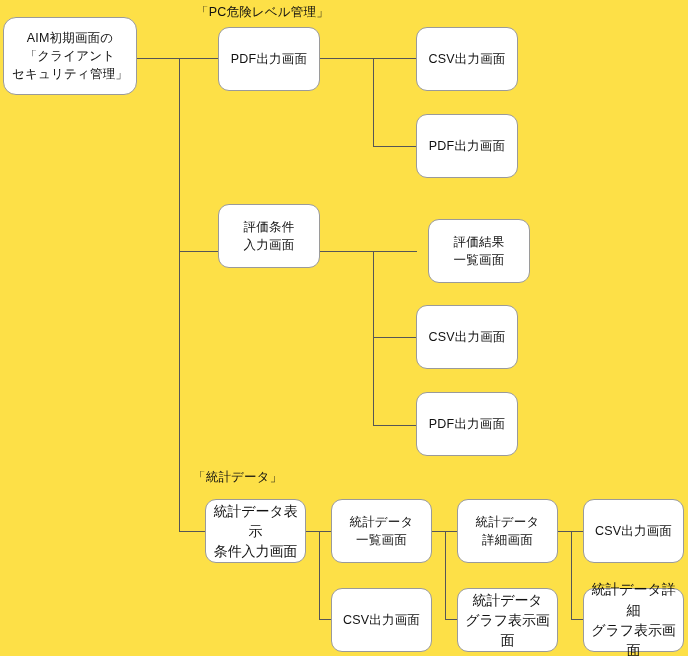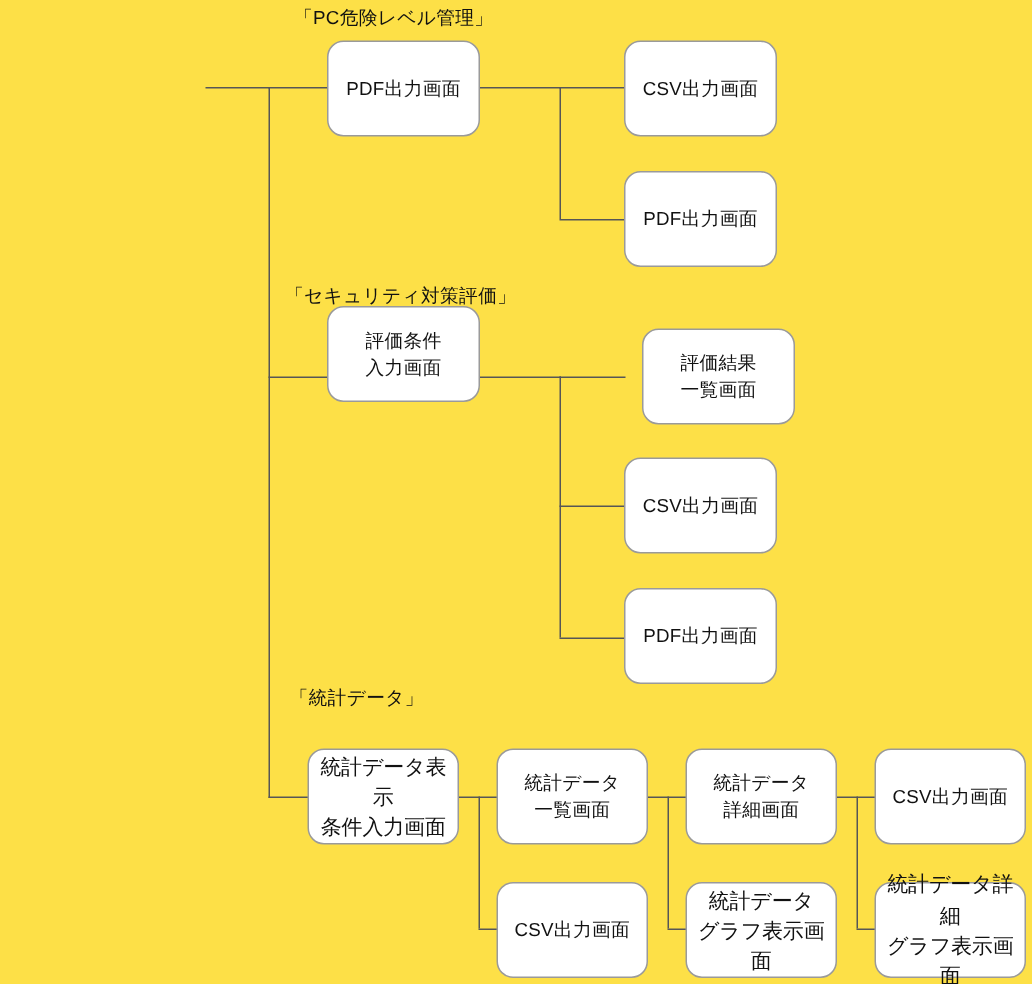--- a/index.html
+++ b/index.html
@@ -96,24 +96,26 @@
   <div class="hline" style="left:432px; top:531px; width:27px;"></div>
   <div class="vline" style="left:445px; top:531px; height:88px;"></div>
   <div class="hline" style="left:445px; top:619px; width:14px;"></div>
 
   <div class="hline" style="left:558px; top:531px; width:27px;"></div>
   <div class="vline" style="left:571px; top:531px; height:88px;"></div>
   <div class="hline" style="left:571px; top:619px; width:14px;"></div>
 
   <div class="caption" style="left:196px; top:5px;">「PC危険レベル管理」</div>
 
-  <div class="caption" style="left:190px; top:190px;">「セキュリティ対策評価」</div>
 
-  <div class="caption" style="left:193px; top:458px;">「統計データ」</div>
+  <div class="caption" style="left:193px; top:470px;">「統計データ」</div>
 
+  <div class="node root" style="left:3px; top:17px; width:134px; height:78px;">AIM初期画面の
+「クライアント
+セキュリティ管理」</div>
 
   <div class="node" style="left:218px; top:27px; width:102px; height:64px;">PDF出力画面</div>
 
   <div class="node" style="left:416px; top:27px; width:102px; height:64px;">CSV出力画面</div>
 
   <div class="node" style="left:416px; top:114px; width:102px; height:64px;">PDF出力画面</div>
 
   <div class="node" style="left:218px; top:204px; width:102px; height:64px;">評価条件
 入力画面</div>
 

